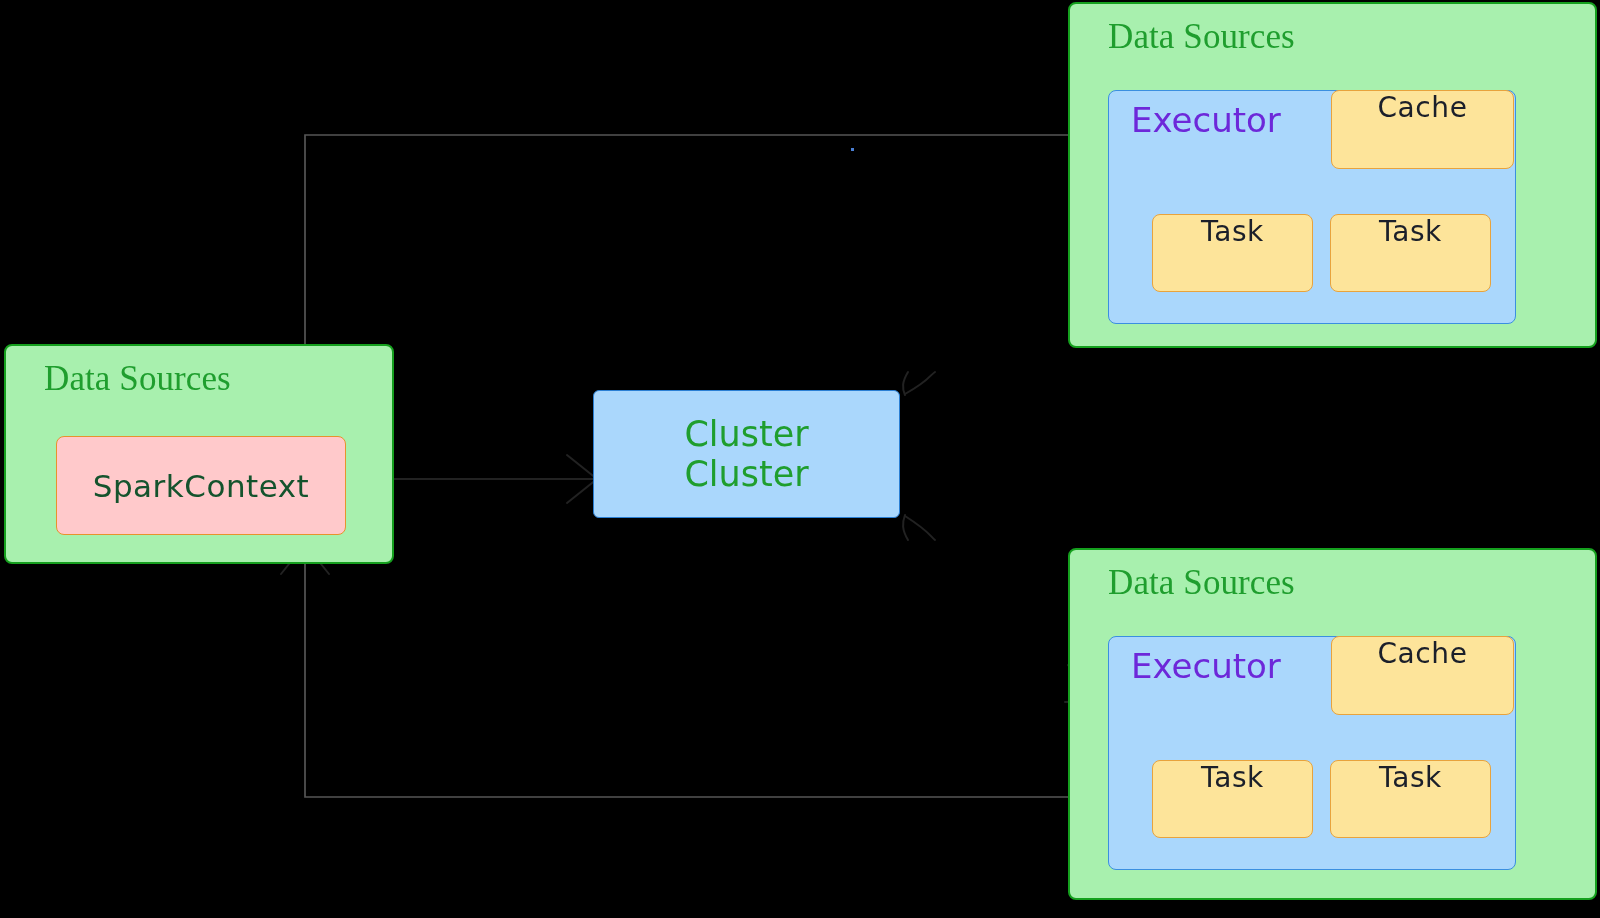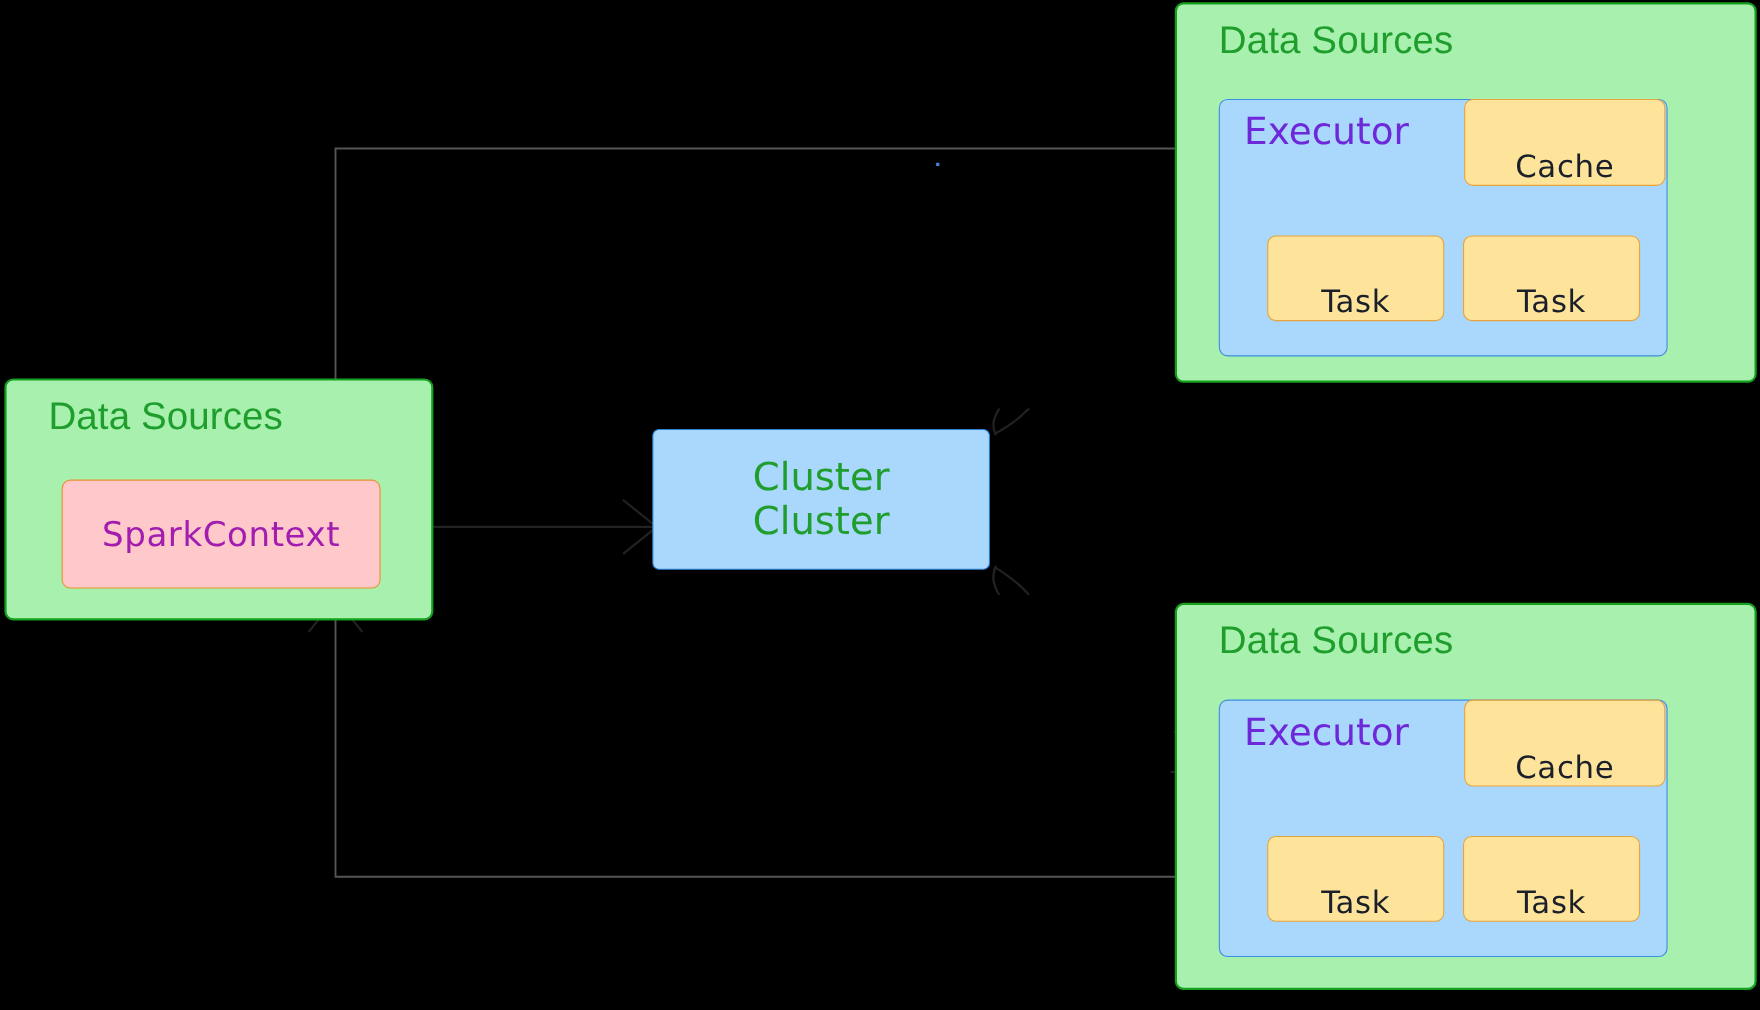--- a/index.html
+++ b/index.html
@@ -34,21 +34,21 @@
     box-sizing: border-box;
     z-index: 2;
   }
   .group-title {
     position: absolute;
     left: 38px;
     top: 14px;
     color: #1f9e2e;
     font-size: 35px;
     line-height: 1.08;
-    font-family: Liberation Sans, sans-serif;
+    font-family: Liberation Serif, serif;
     letter-spacing: 0.1px;
     white-space: nowrap;
   }
 
   
   .executor-box {
     position: absolute;
     background: #AAD7FC;
     border: 1px solid #3b8fe0;
     border-radius: 8px;
@@ -89,36 +89,36 @@
     position: absolute;
     background: #FFC9CB;
     border: 1.5px solid #e8922c;
     border-radius: 8px;
     box-sizing: border-box;
     display: flex;
     align-items: center;
     justify-content: center;
   }
   .sc-label {
-    color: #a21caf;
+    color: #14532d;
     font-size: 31px;
     font-family: "DejaVu Sans", sans-serif;
     letter-spacing: 0.5px;
     white-space: nowrap;
   }
 
   
   .chip {
     position: absolute;
     background: #FDE49A;
     border: 1.5px solid #e8a33d;
     border-radius: 8px;
     box-sizing: border-box;
     display: flex;
-    align-items: flex-end;
+    align-items: flex-start;
     justify-content: center;
     z-index: 3;
   }
   .chip-label {
     color: #1b1f2a;
     font-size: 28px;
     letter-spacing: 0.6px;
     white-space: nowrap;
   }
 </style>

